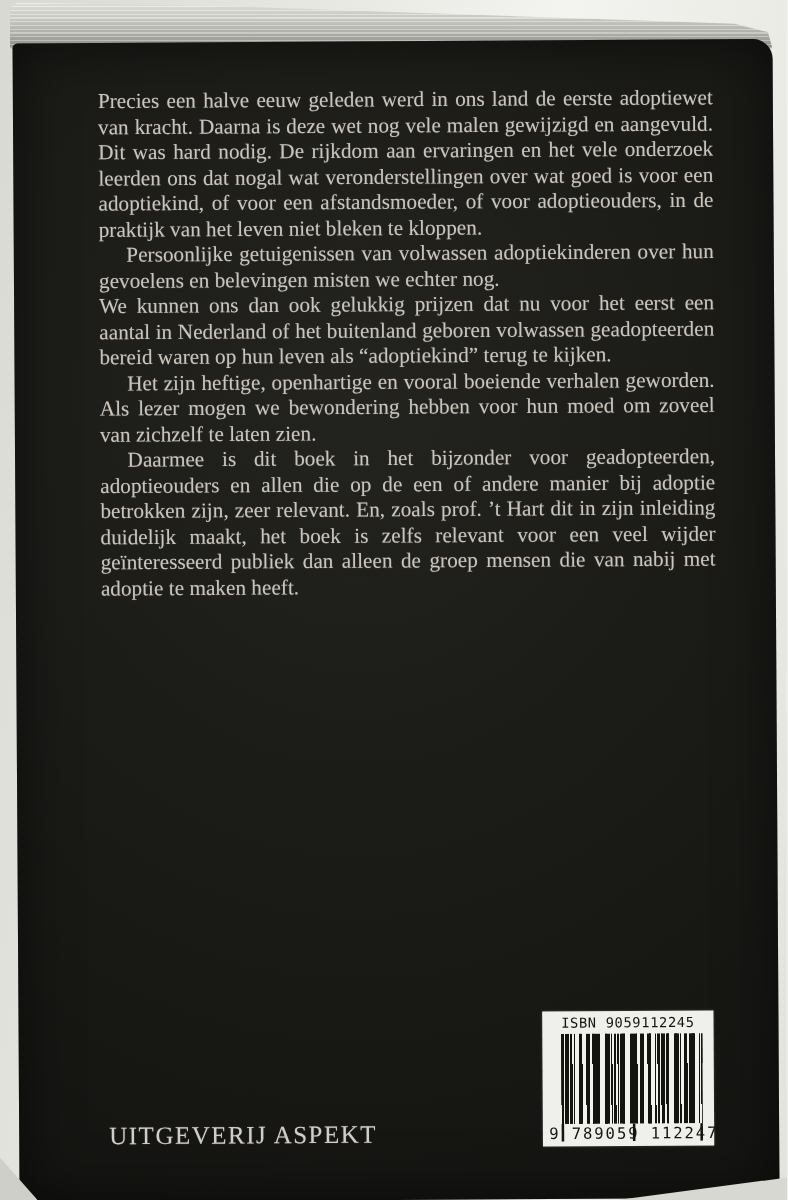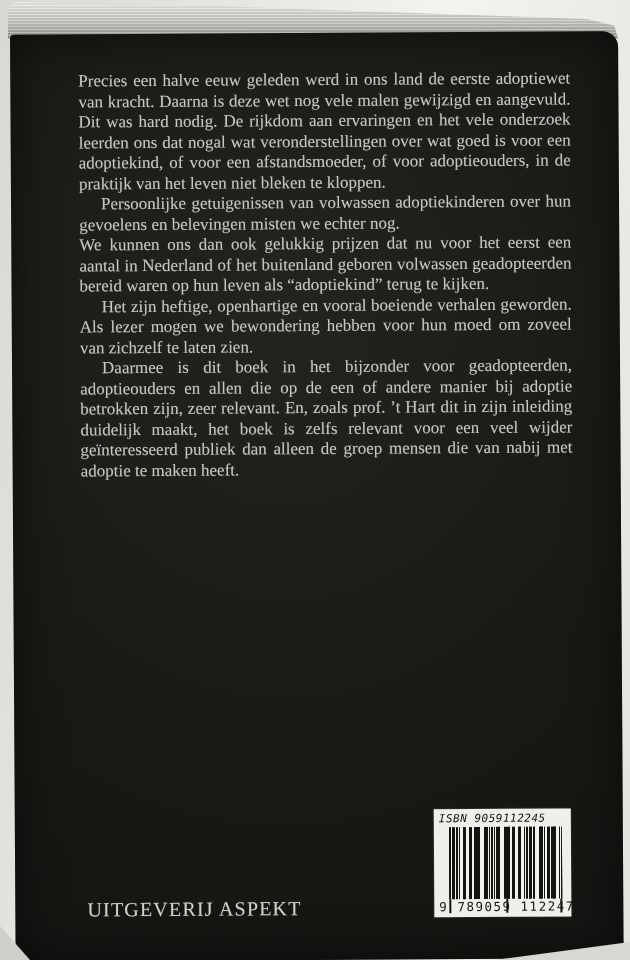--- a/index.html
+++ b/index.html
@@ -50,24 +50,23 @@
   
   .barcode {
     position: absolute; left: 419px; top: 777px; width: 137px; height: 108px;
     background: #efefeb;
     box-shadow: 0 0 2px rgba(255,255,255,0.25);
     display: flex; flex-direction: column;
     box-sizing: border-box; padding: 3px 5px 2px 5px;
   }
   .isbn-label {
     font-family: "DejaVu Sans Mono", monospace;
-    font-size: 11px; color: #16160f; text-align: left;
+    font-size: 11px; color: #16160f; text-align: center;
     letter-spacing: 0.5px; height: 14px; line-height: 14px;
     white-space: nowrap;
-    font-style: italic;
   }
   .bars {
     position: relative; flex: 1; margin: 1px 4px 0 10px;
     background-color: #f1f1ed;
     background-image:
       repeating-linear-gradient(90deg, #14140f 0 2px, transparent 2px 7px),
       repeating-linear-gradient(90deg, #14140f 0 1px, transparent 1px 5px),
       repeating-linear-gradient(90deg, transparent 0 3px, #14140f 3px 6px, transparent 6px 11px);
   }
   .guard { position: absolute; bottom: -14px; width: 2px; height: 14px; background: #14140f; }

